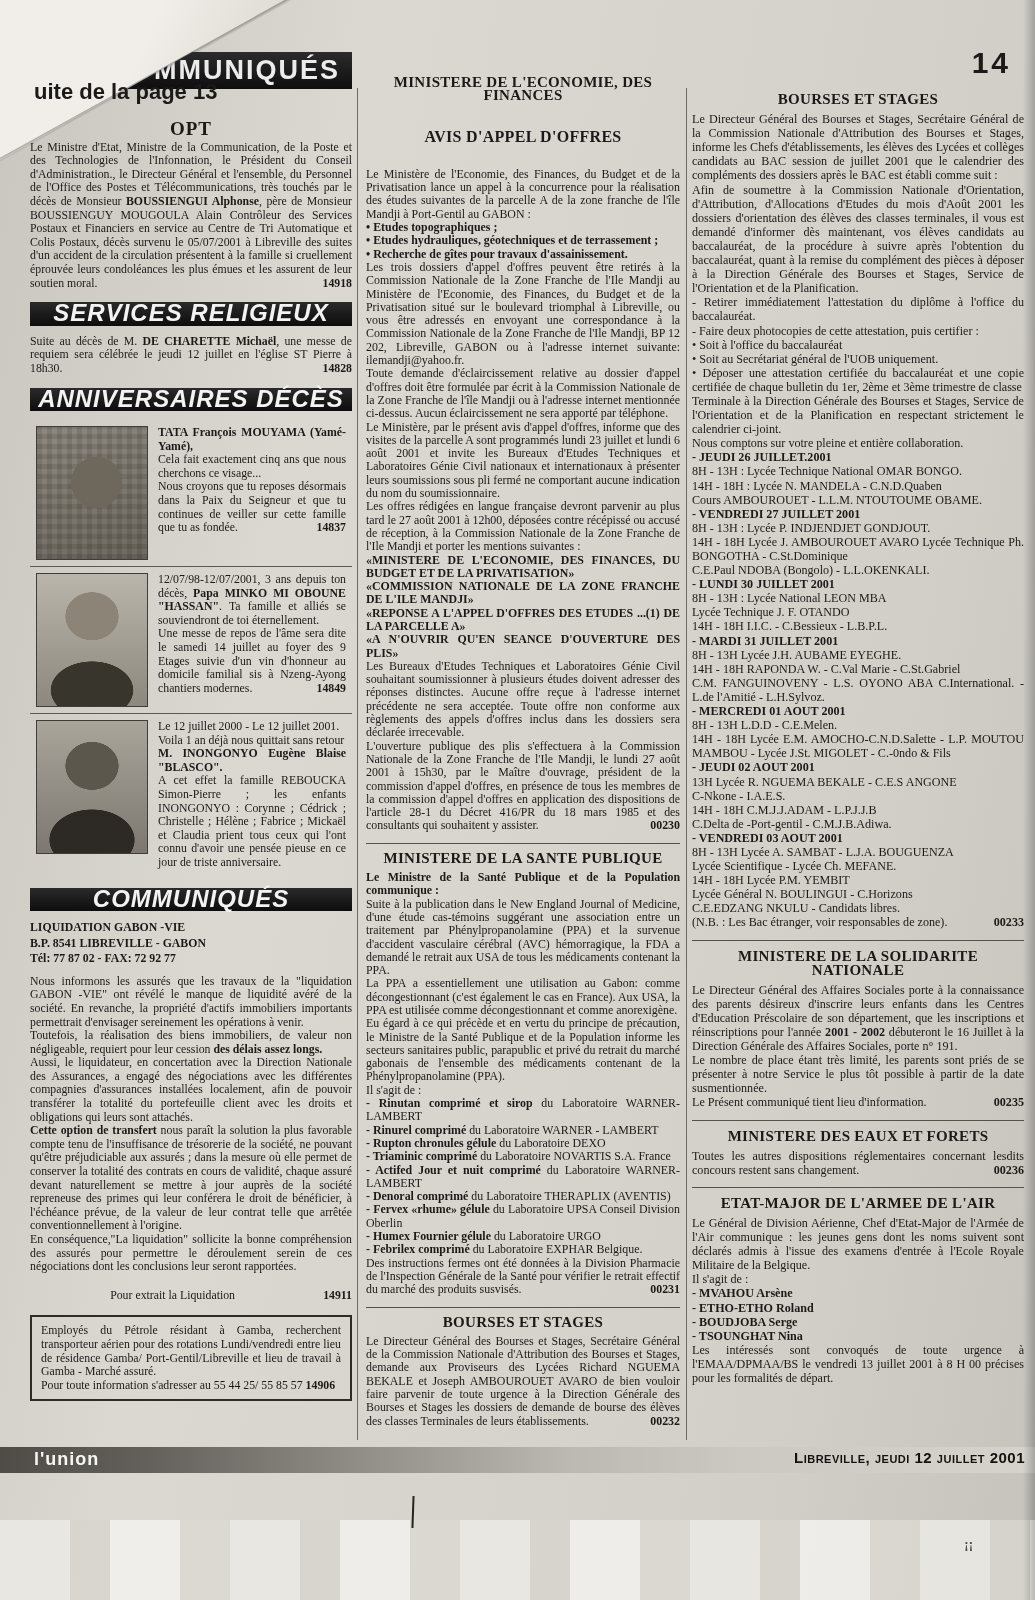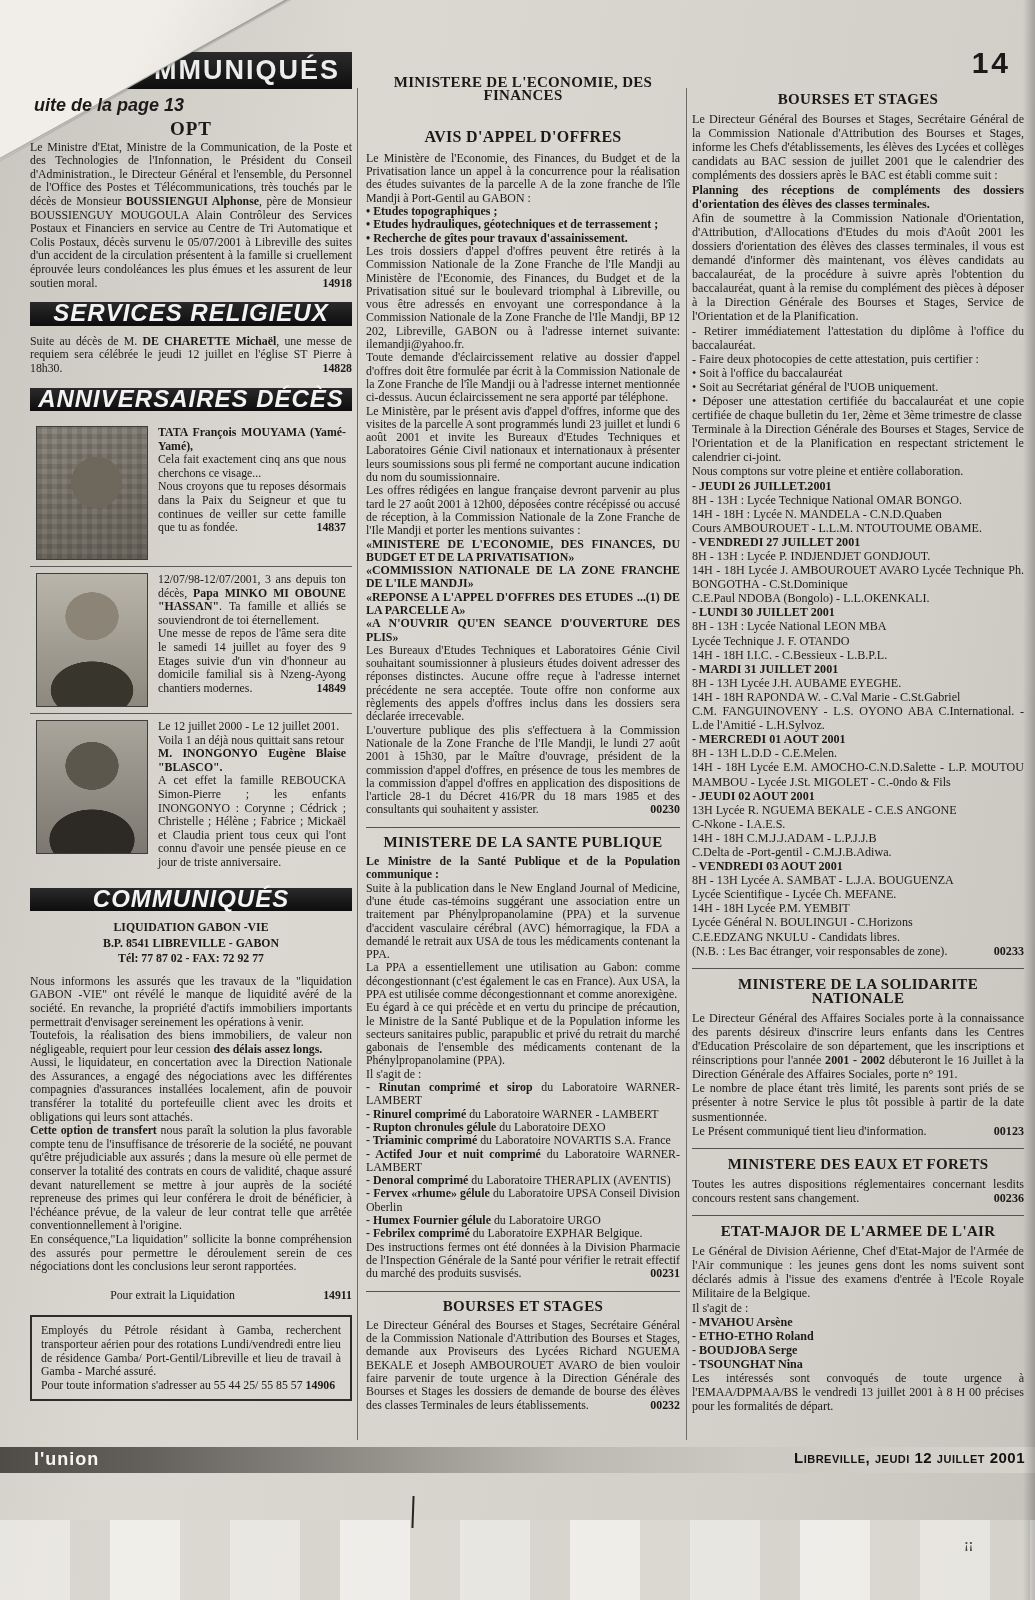--- a/index.html
+++ b/index.html
@@ -14,42 +14,42 @@
     justify-content:flex-end;padding-right:12px;box-sizing:border-box;
     font-family:"Liberation Sans",sans-serif;font-weight:bold;font-size:27px;letter-spacing:2px;}
   .fold{position:absolute;left:-8px;top:-10px;width:310px;height:175px;z-index:2;
     clip-path:polygon(0 0,100% 0,0 100%);
     background:linear-gradient(115deg,#f1eee9 45%,#e0ddd7 75%,#d2cfc9);}
   .fold-shadow{position:absolute;left:-4px;top:160px;width:350px;height:4px;z-index:2;
     background:linear-gradient(rgba(40,40,40,.38),rgba(40,40,40,0));
     transform:rotate(-29deg);transform-origin:left top;}
   .pagenum{position:absolute;right:24px;top:46px;z-index:3;
     font-family:"Liberation Sans",sans-serif;font-weight:bold;font-size:30px;letter-spacing:3px;}
-  .continued{position:absolute;left:34px;top:95px;z-index:3;
-    font-family:"Liberation Sans",sans-serif;font-style:italic;font-weight:bold;font-size:18px;}
+  .continued{position:absolute;left:34px;top:79px;z-index:3;
+    font-family:"Liberation Sans",sans-serif;font-weight:bold;font-size:22px;}
   
   .vrule{position:absolute;top:88px;width:1px;height:1352px;background:#6d6a66;}
   .v1{left:357px;} .v2{left:686px;}
   
   .col{position:absolute;text-align:justify;}
   .col-left{left:30px;top:114px;width:322px;height:1332px;overflow:hidden;
     font-size:11.8px;line-height:13.6px;}
   .col-mid{left:366px;top:72px;width:314px;height:1354px;overflow:hidden;
     font-size:11.9px;line-height:13.3px;}
   .col-right{left:692px;top:88px;width:332px;height:1356px;overflow:hidden;
     font-size:12.1px;line-height:14.1px;}
   .h-opt{text-align:center;font-weight:bold;font-size:19px;letter-spacing:1px;margin:8px 0 5px;}
   .banner{background:linear-gradient(#2a2a2a,#0d0d0d);color:#f3f3f3;
     font-family:"Liberation Sans",sans-serif;font-style:italic;font-weight:bold;font-size:24px;
     text-align:center;padding:4px 0 6px;margin:12px 0 9px;letter-spacing:1px;}
   .sec-title{text-align:center;font-weight:bold;font-size:15px;letter-spacing:.3px;margin:4px 0 6px;}
-  .t1{margin-bottom:27px;} .t2{font-size:16px;margin-bottom:9px;}
+  .t1{margin-bottom:27px;} .t2{font-size:16px;margin-bottom:25px;}
   .rule{border-top:1px solid #55524e;margin:10px 0 8px;}
   .ln{margin:0;}
-  .ln.c{text-align:center;}
+  .ln.c{text-align:left;}
   .ln.sp{margin-top:5px;}
   .ln.sp2{margin-top:15px;text-align:center;}
   .ref{float:right;font-weight:bold;padding-left:8px;}
   
   .obit{display:flex;gap:10px;padding:6px 6px;}
   .obit + .obit{border-top:1px solid #5b5955;}
   .photo{flex:0 0 112px;height:134px;border:1px solid #3f3d3a;box-sizing:border-box;}
   .photo-1{background:
     radial-gradient(ellipse 38% 32% at 54% 42%,#6e675c 0 60%,rgba(0,0,0,0) 61%),
     repeating-linear-gradient(0deg,rgba(0,0,0,.10) 0 5px,rgba(0,0,0,0) 5px 10px),
@@ -200,21 +200,20 @@
     <h3 class="sec-title">BOURSES ET STAGES</h3>
     <div>
         <p class="ln">Le Directeur Général des Bourses et Stages, Secrétaire Général de la Commission Nationale d'Attribution des Bourses et Stages, demande aux Proviseurs des Lycées Richard NGUEMA BEKALE et Joseph AMBOUROUET AVARO de bien vouloir faire parvenir de toute urgence à la Direction Générale des Bourses et Stages les dossiers de demande de bourse des élèves des classes Terminales de leurs établissements.<span class="ref">00232</span></p>
       </div>
   </div>
 
   <div class="col col-right">
     <h3 class="sec-title">BOURSES ET STAGES</h3>
     <div>
         <p class="ln">Le Directeur Général des Bourses et Stages, Secrétaire Général de la Commission Nationale d'Attribution des Bourses et Stages, informe les Chefs d'établissements, les élèves des Lycées et collèges candidats au BAC session de juillet 2001 que le calendrier des compléments des dossiers après le BAC est établi comme suit :</p>
-        <p class="ln"><b>Planning des réceptions de compléments des dossiers d'orientation des élèves des classes terminales.</b></p>
         <p class="ln">Afin de soumettre à la Commission Nationale d'Orientation, d'Attribution, d'Allocations d'Etudes du mois d'Août 2001 les dossiers d'orientation des élèves des classes terminales, il vous est demandé d'informer dès maintenant, vos élèves candidats au baccalauréat, de la procédure à suivre après l'obtention du baccalauréat, quant à la remise du complément des pièces à déposer à la Direction Générale des Bourses et Stages, Service de l'Orientation et de la Planification.</p>
         <p class="ln">- Retirer immédiatement l'attestation du diplôme à l'office du baccalauréat.</p>
         <p class="ln">- Faire deux photocopies de cette attestation, puis certifier :</p>
         <p class="ln">• Soit à l'office du baccalauréat</p>
         <p class="ln">• Soit au Secrétariat général de l'UOB uniquement.</p>
         <p class="ln">• Déposer une attestation certifiée du baccalauréat et une copie certifiée de chaque bulletin du 1er, 2ème et 3ème trimestre de classe</p>
         <p class="ln">Terminale à la Direction Générale des Bourses et Stages, Service de l'Orientation et de la Planification en respectant strictement le calendrier ci-joint.</p>
         <p class="ln">Nous comptons sur votre pleine et entière collaboration.</p>
         <p class="ln"><b>- JEUDI 26 JUILLET.2001</b></p>
         <p class="ln">8H - 13H : Lycée Technique National OMAR BONGO.</p>
@@ -247,21 +246,21 @@
         <p class="ln">Lycée Général N. BOULINGUI - C.Horizons</p>
         <p class="ln">C.E.EDZANG NKULU - Candidats libres.</p>
         <p class="ln">(N.B. : Les Bac étranger, voir responsables de zone).<span class="ref">00233</span></p>
       </div>
 
     <div class="rule"></div>
     <h3 class="sec-title">MINISTERE DE LA SOLIDARITE NATIONALE</h3>
     <div>
         <p class="ln">Le Directeur Général des Affaires Sociales porte à la connaissance des parents désireux d'inscrire leurs enfants dans les Centres d'Education Préscolaire de son département, que les inscriptions et réinscriptions pour l'année <b>2001 - 2002</b> débuteront le 16 Juillet à la Direction Générale des Affaires Sociales, porte n° 191.</p>
         <p class="ln">Le nombre de place étant très limité, les parents sont priés de se présenter à notre Service le plus tôt possible à partir de la date susmentionnée.</p>
-        <p class="ln">Le Présent communiqué tient lieu d'information.<span class="ref">00123</span></p>
+        <p class="ln">Le Présent communiqué tient lieu d'information.<span class="ref">00235</span></p>
       </div>
 
     <div class="rule"></div>
     <h3 class="sec-title">MINISTERE DES EAUX ET FORETS</h3>
     <div>
         <p class="ln">Toutes les autres dispositions réglementaires concernant lesdits concours restent sans changement.<span class="ref">00236</span></p>
       </div>
 
     <div class="rule"></div>
     <h3 class="sec-title">ETAT-MAJOR DE L'ARMEE DE L'AIR</h3>

